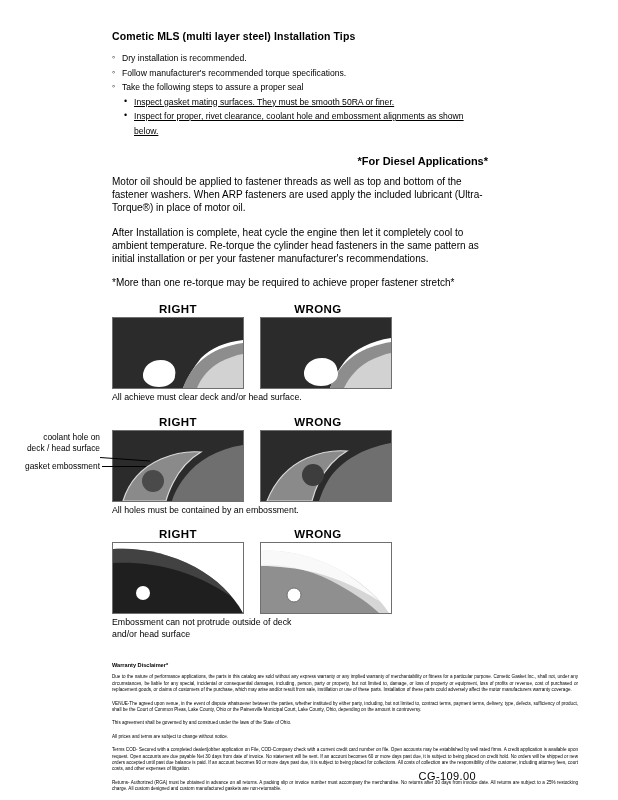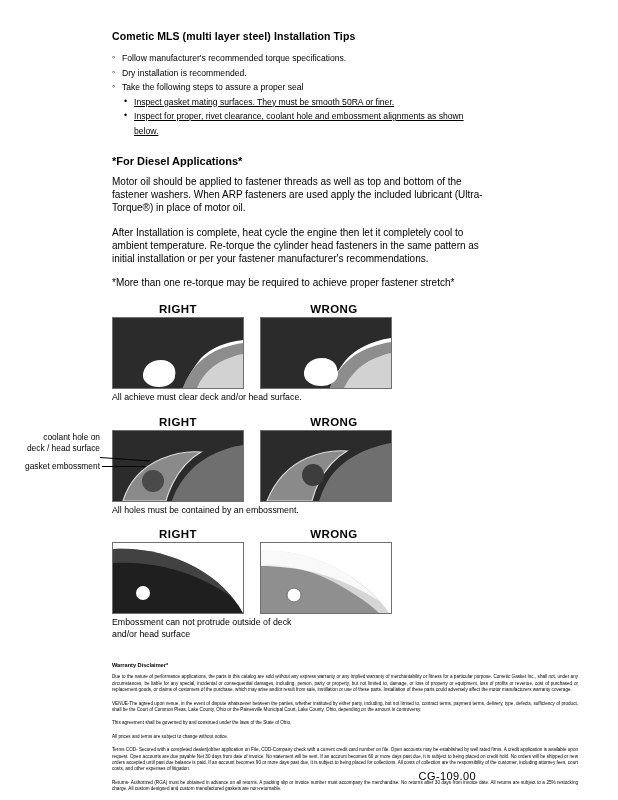--- a/index.html
+++ b/index.html
@@ -45,33 +45,34 @@
     content: "\2022";
     position: absolute;
     left: 12px;
     top: -1px;
     font-size: 9px;
   }
   h2.subtitle {
     font-size: 11px;
     font-weight: bold;
     margin: 17px 0 8px 76px;
+    text-align: right;
   }
   .para {
     margin: 0 0 11px 76px;
     font-size: 10px;
     line-height: 13.2px;
     max-width: 452px;
   }
 
   
   .figgroup { position: relative; margin-left: 76px; }
   .fighead {
     display: flex;
-    gap: 24px;
+    gap: 8px;
     margin-bottom: 2px;
   }
   .fighead div {
     width: 132px;
     text-align: center;
     font-size: 11.5px;
     font-weight: bold;
     letter-spacing: 0.4px;
   }
   .figrow { display: flex; gap: 16px; }
@@ -125,22 +126,22 @@
   }
 </style>
 </head>
 <body>
 
 <div class="page">
 
   <h1 class="title">Cometic MLS (multi layer steel) Installation Tips</h1>
 
   <div class="bullets">
+    <div class="b1">Dry installation is recommended.</div>
     <div class="b1">Follow manufacturer's recommended torque specifications.</div>
-    <div class="b1">Dry installation is recommended.</div>
     <div class="b1">Take the following steps to assure a proper seal</div>
     <div class="b2">Inspect gasket mating surfaces.  They must be smooth 50RA or finer.</div>
     <div class="b2">Inspect for proper, rivet clearance, coolant hole and embossment alignments as shown below.</div>
   </div>
 
   <h2 class="subtitle">*For Diesel Applications*</h2>
 
   <div class="para">Motor oil should be applied to fastener threads as well as top and bottom of the fastener washers. When ARP fasteners are used apply the included lubricant (Ultra-Torque®) in place of motor oil.</div>
   <div class="para">After Installation is complete, heat cycle the engine then let it completely cool to ambient temperature. Re-torque the cylinder head fasteners in the same pattern as initial installation or per your fastener manufacturer's recommendations.</div>
   <div class="para">*More than one re-torque may be required to achieve proper fastener stretch*</div>

